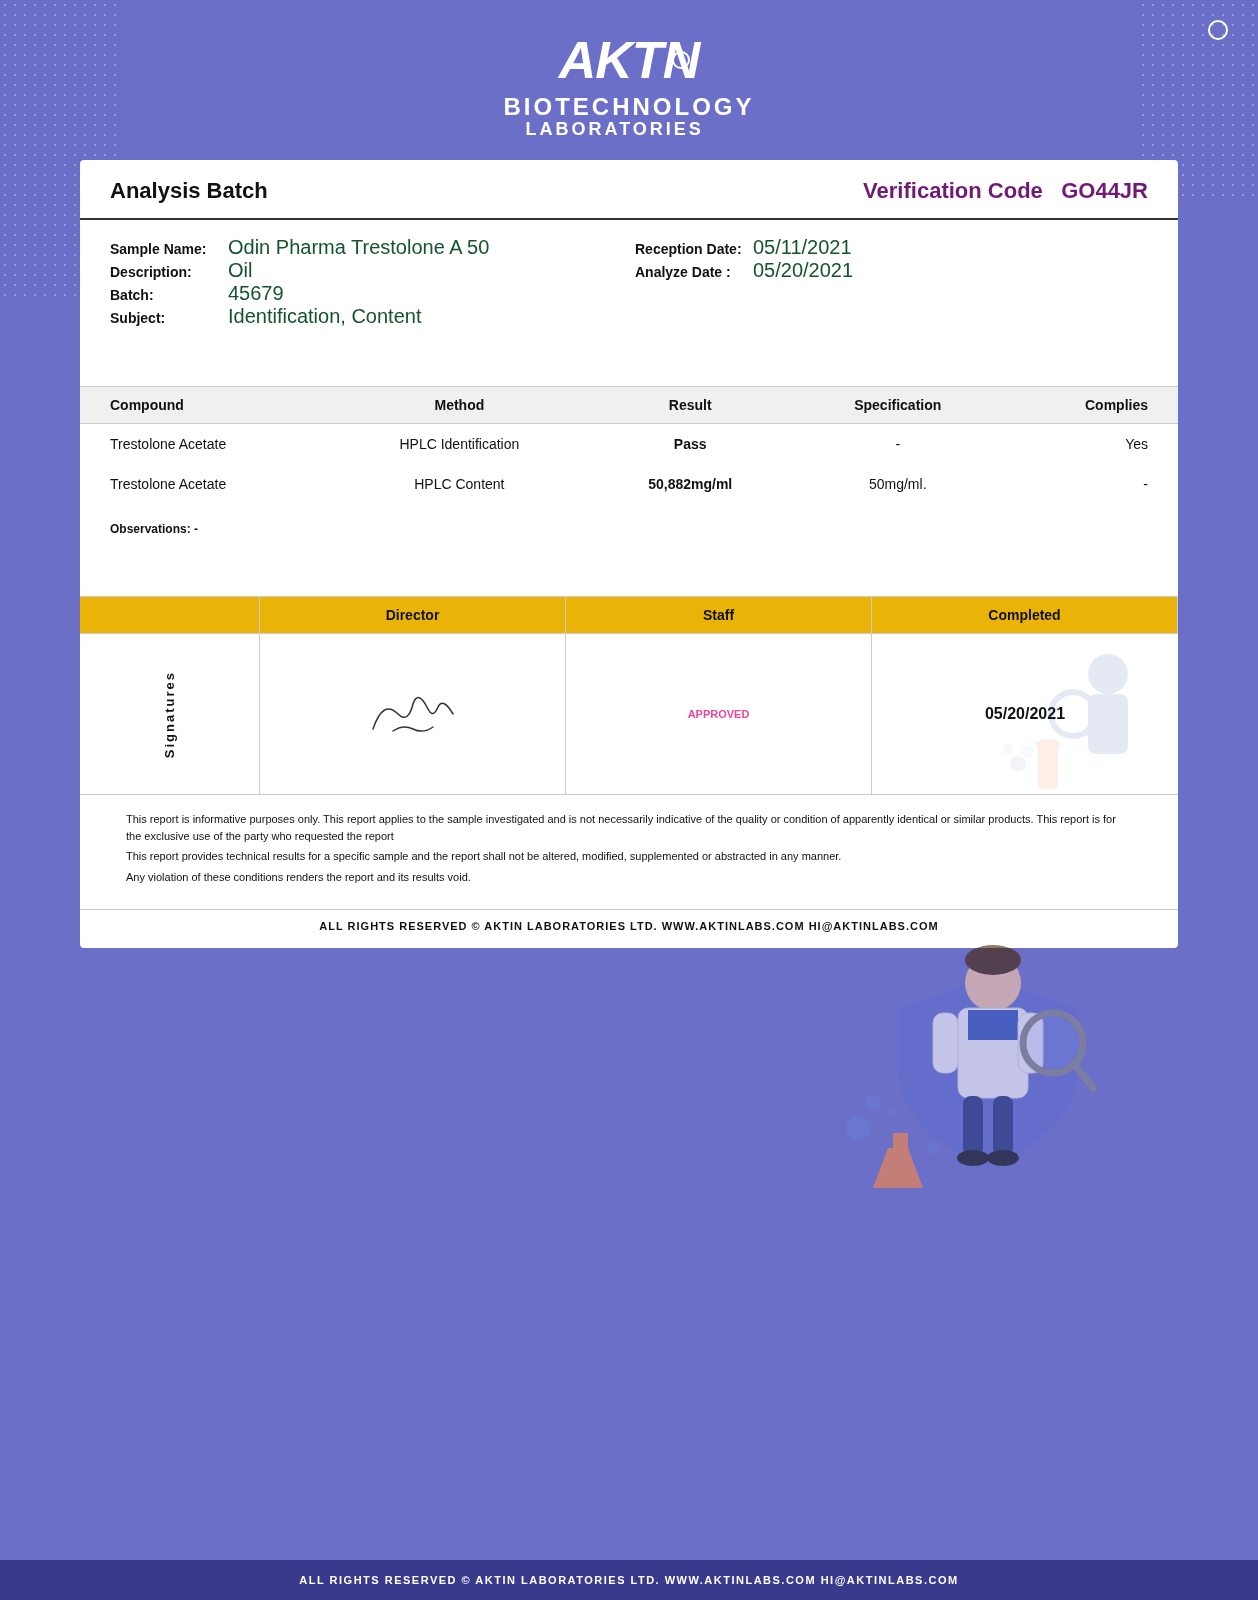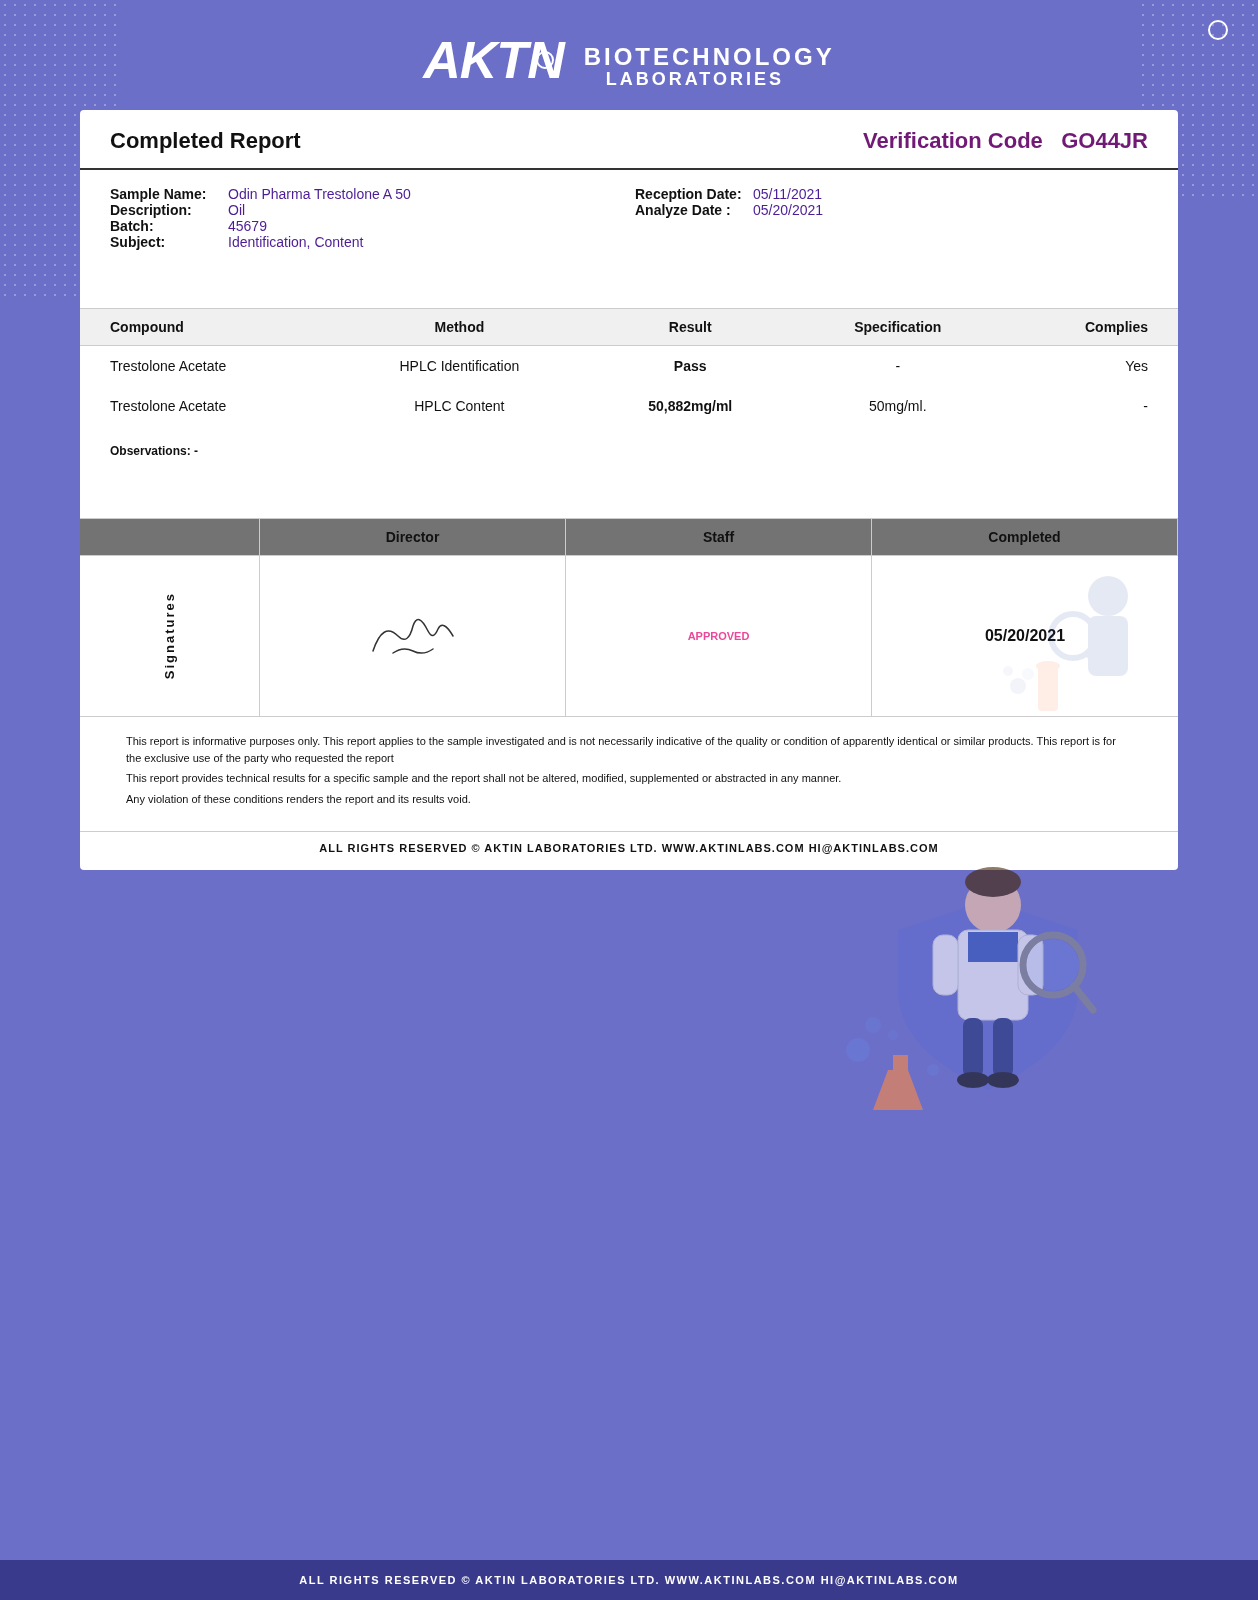--- a/index.html
+++ b/index.html
@@ -35,22 +35,23 @@
     
     .header {
       display: flex;
       justify-content: center;
       align-items: center;
       padding: 30px 0 20px;
       position: relative;
     }
     .logo-container {
       display: flex;
-      align-items: flex-end;
-      gap: 20px;
+      align-items: center;
+      gap: 4px;
+      flex-direction: column;
     }
     .logo-icon {
       color: white;
       font-size: 52px;
       font-weight: 900;
       font-style: italic;
       letter-spacing: -2px;
     }
     .logo-text {
       display: flex;
@@ -120,22 +121,22 @@
       align-items: baseline;
       gap: 8px;
     }
     .info-label {
       font-weight: 700;
       font-size: 14px;
       min-width: 110px;
       color: #111;
     }
     .info-value {
-      font-size: 14px;
-      color: #4c1d95;
+      font-size: 20px;
+      color: #14532d;
     }
 
     
     .spacer {
       height: 40px;
     }
 
     
     .table-section {
       padding: 2px 0;
@@ -186,21 +187,21 @@
     }
 
     
     .signatures-section {
       border-top: 1px solid #ccc;
     }
     .sig-header-row {
       display: grid;
       grid-template-columns: 180px 1fr 1fr 1fr;
       border-bottom: 1px solid #ccc;
-      background: #737373;
+      background: #eab308;
     }
     .sig-header-cell {
       padding: 10px 20px;
       font-size: 14px;
       font-weight: 700;
       color: #111;
       text-align: center;
       border-right: 1px solid #ccc;
     }
     .sig-header-cell:first-child {
@@ -329,21 +330,21 @@
     <div class="logo-text">
       <span class="line1">BIOTECHNOLOGY</span>
       <span class="line2">LABORATORIES</span>
     </div>
   </div>
 </div>
 
 <div class="main-card">
 
   <div class="report-header">
-    <span class="report-title">Completed Report</span>
+    <span class="report-title">Analysis Batch</span>
     <span class="verification-code">
       <span>Verification Code</span>
       &nbsp;&nbsp;<span>GO44JR</span>
     </span>
   </div>
 
   <div class="sample-info">
 
     <div>
       <div class="info-row">

